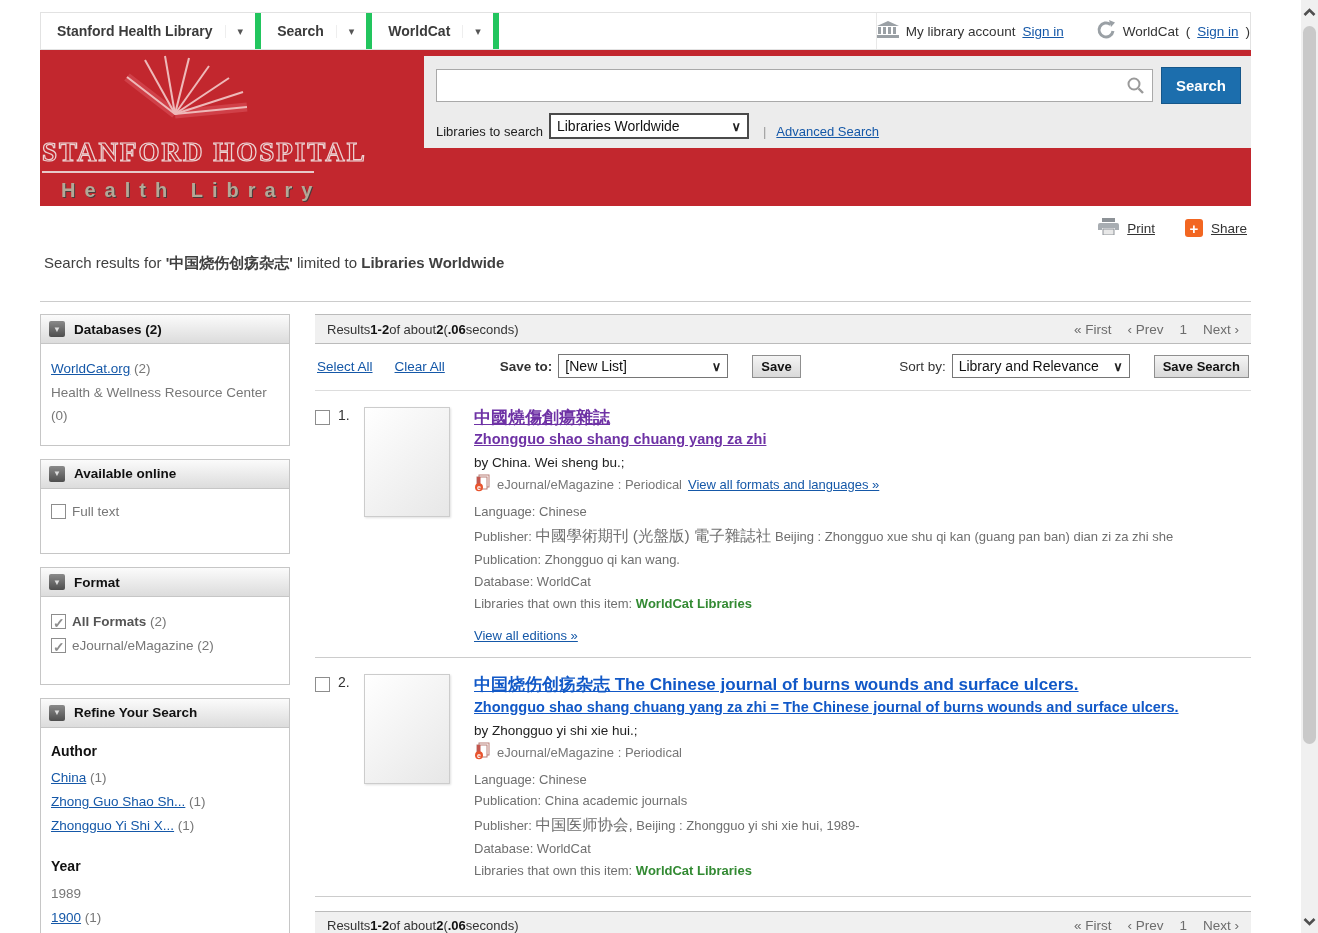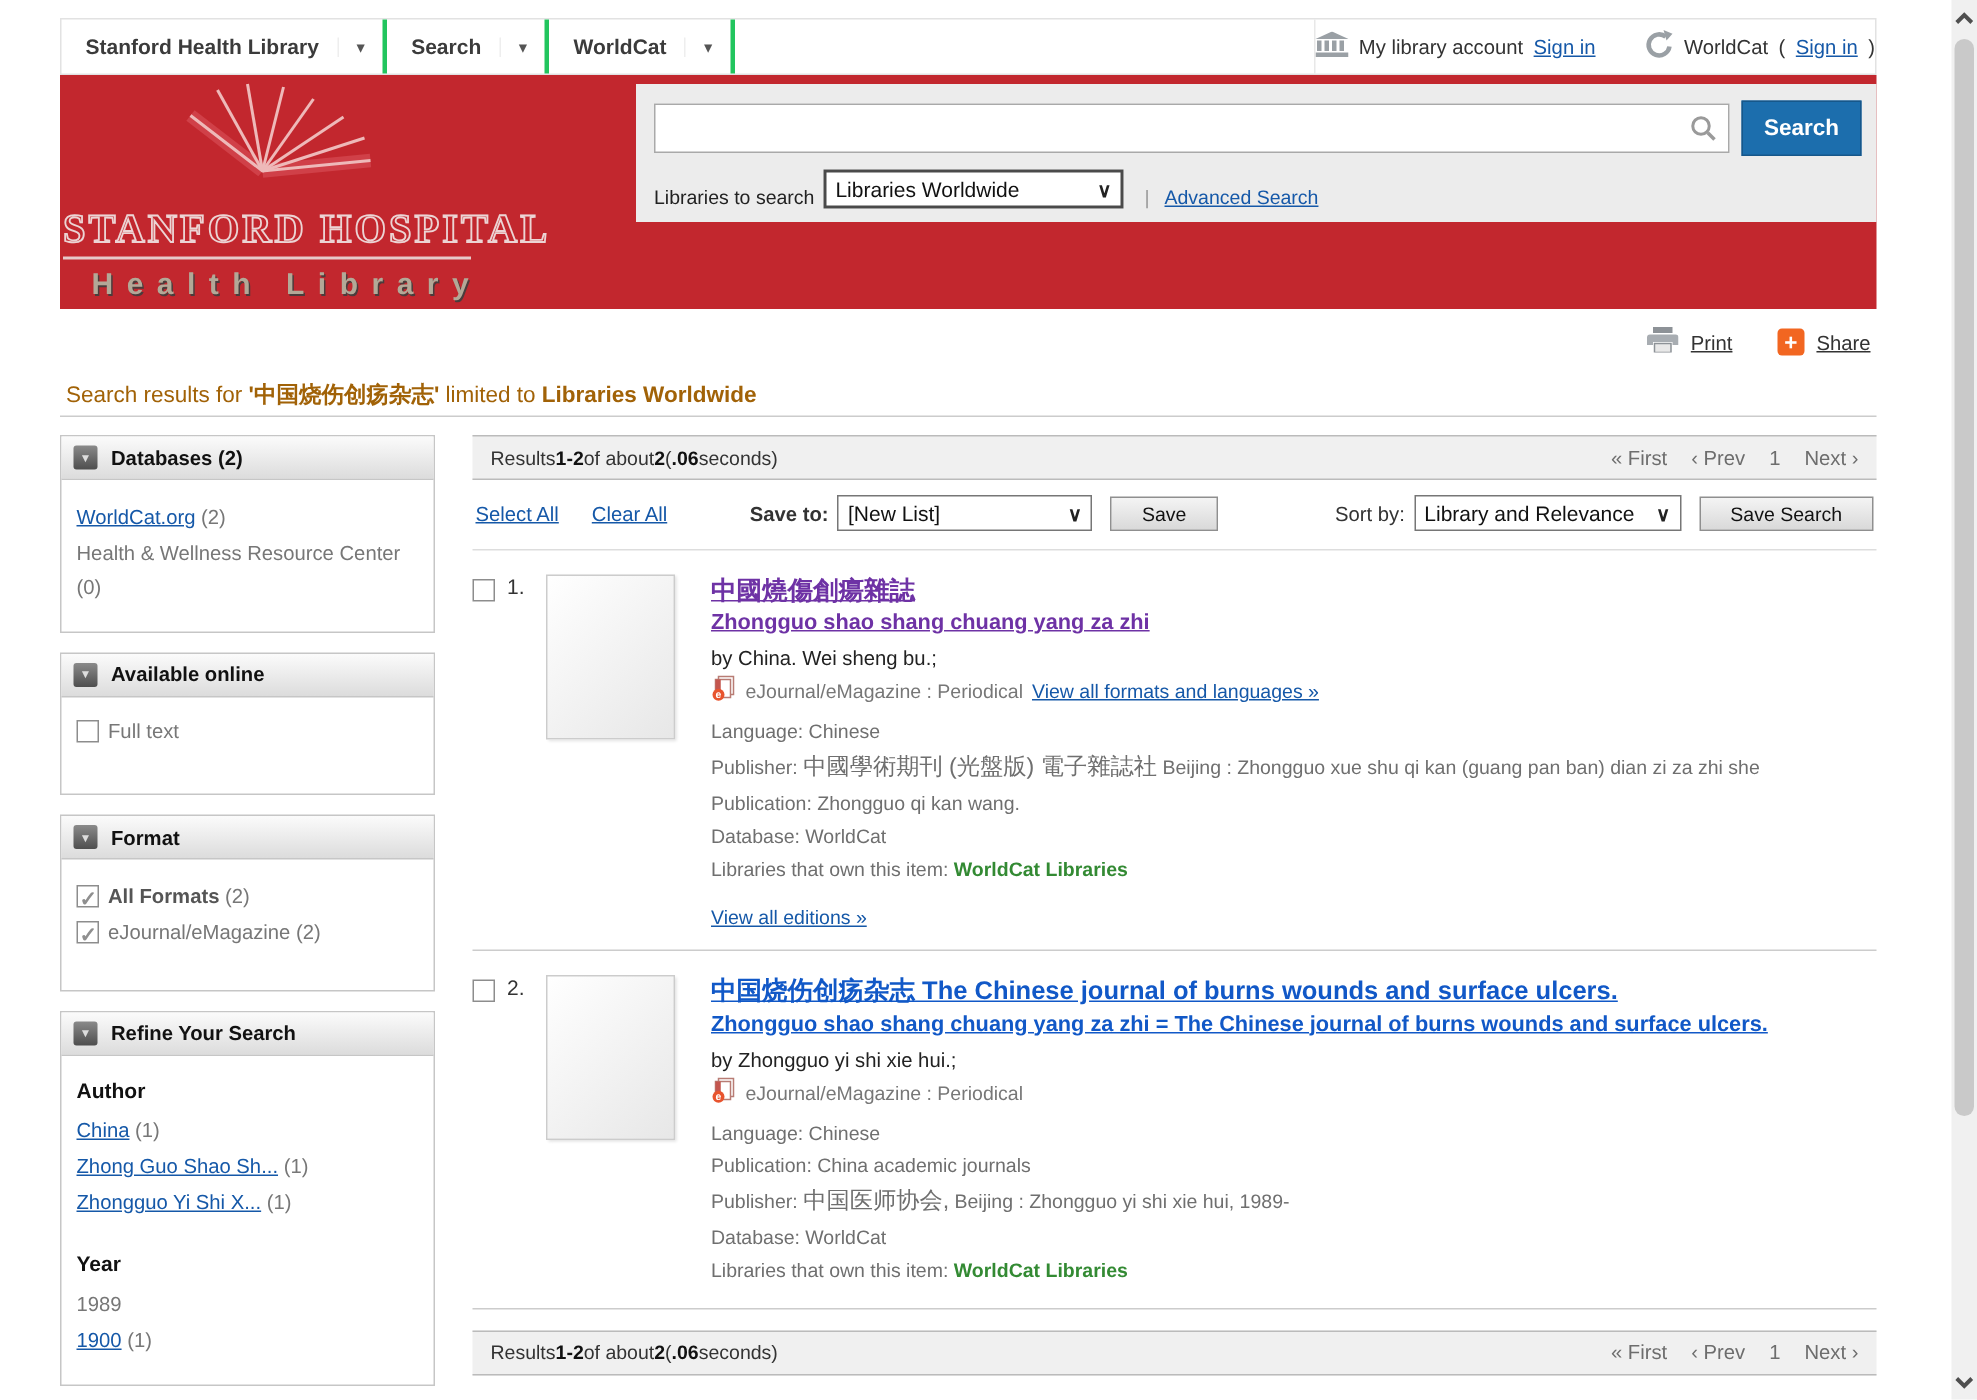--- a/index.html
+++ b/index.html
@@ -3,21 +3,21 @@
 <meta charset="utf-8">
 <style>
   * { margin:0; padding:0; box-sizing:border-box; }
   html,body { width:1318px; height:933px; overflow:hidden; background:#fff;
     font-family:"Liberation Sans", sans-serif; color:#333; }
   .page { position:absolute; left:40px; top:0; width:1211px; }
 
   
   .topbar { margin-top:12px; height:38px; border:1px solid #e2e2e2; background:#fff;
     display:flex; align-items:center; }
-  .menu-group { display:flex; align-items:center; height:100%; border-right:3px solid #22c55e; }
+  .menu-group { display:flex; align-items:center; height:100%; border-right:6px solid #22c55e; }
   .menu-label { font-weight:bold; font-size:14px; color:#3b3b3b; padding:0 12px 0 16px; cursor:pointer; }
   .menu-caret { font-size:11px; color:#555; padding:0 12px; border-left:1px solid #eee; cursor:pointer; }
   .account { margin-left:auto; display:flex; align-items:center; gap:7px; padding:0 0; height:100%;
     border-left:1px solid #e8e8e8; font-size:13.5px; }
   a, .link { color:#1558a8; text-decoration:underline; cursor:pointer; }
   .account .sep { width:18px; }
 
   
   .banner { height:156px; background:#c2272e; position:relative; }
   .logo { position:absolute; left:2px; top:2px; width:330px; }
@@ -41,21 +41,21 @@
   .libs-row .pipe { color:#9a9a9a; margin:0 10px 0 14px; }
 
   
   .actions-row { display:flex; justify-content:flex-end; align-items:center; gap:8px; padding:12px 4px 10px; font-size:13.5px; }
   .actions-row .gap { width:14px; }
   .share-badge { width:18px; height:18px; background:#f26621; border-radius:3px; color:#fff; font-weight:bold;
     display:inline-flex; align-items:center; justify-content:center; font-size:15px; line-height:1; }
   .dark-link { color:#333; text-decoration:underline; cursor:pointer; }
 
   
-  .results-heading { font-size:15px; color:#a16207; padding:6px 4px 4px; border-bottom:1px solid #ccc; }
+  .results-heading { font-size:15px; color:#404040; padding:6px 4px 28px; border-bottom:1px solid #ccc; }
   .results-heading b { font-weight:bold; }
 
   
   .columns { display:flex; margin-top:12px; }
   .sidebar { width:250px; flex:none; }
   .main { flex:1; margin-left:25px; min-width:0; }
 
   
   .facet-box { border:1px solid #c6c6c6; margin-bottom:13px; background:#fff; }
   .facet-head { background:linear-gradient(#fbfbfb,#dcdcdc); border-bottom:1px solid #c6c6c6;
@@ -78,21 +78,21 @@
   .results-bar b { font-weight:bold; color:#111; }
   .pagination { margin-left:auto; display:flex; gap:16px; color:#6d6d6d; font-size:13.5px; }
   .pagination span { cursor:pointer; }
 
   
   .toolbar { display:flex; align-items:center; padding:10px 2px 12px; font-size:13.5px; border-bottom:1px solid #ddd; }
   .toolbar .tspace { width:22px; }
   .toolbar .big-space { width:55px; }
   .toolbar b { font-weight:bold; }
   .btn { background:linear-gradient(#f4f4f4,#d9d9d9); border:1px solid #8f8f8f; font-size:13px; color:#111;
-    padding:3px 20px; cursor:pointer; margin-left:12px; }
+    padding:3px 8px; cursor:pointer; margin-left:24px;font-weight:bold; }
   .toolbar .right { margin-left:auto; display:flex; align-items:center; }
   .toolbar .fake-select { border-width:1px; border-color:#767676; height:24px; }
 
   
   .result { display:flex; padding:16px 0 14px; border-bottom:1px solid #ccc; }
   .result:last-of-type { border-bottom:none; }
   .result .cb { margin-top:3px; }
   .result-num { width:26px; font-size:14px; color:#333; margin-left:2px; }
   .thumb { width:86px; height:110px; border:1px solid #ccc; background:linear-gradient(135deg,#ffffff,#e7e7e7);
     flex:none; margin-right:24px; box-shadow:1px 1px 2px rgba(0,0,0,.12); }

